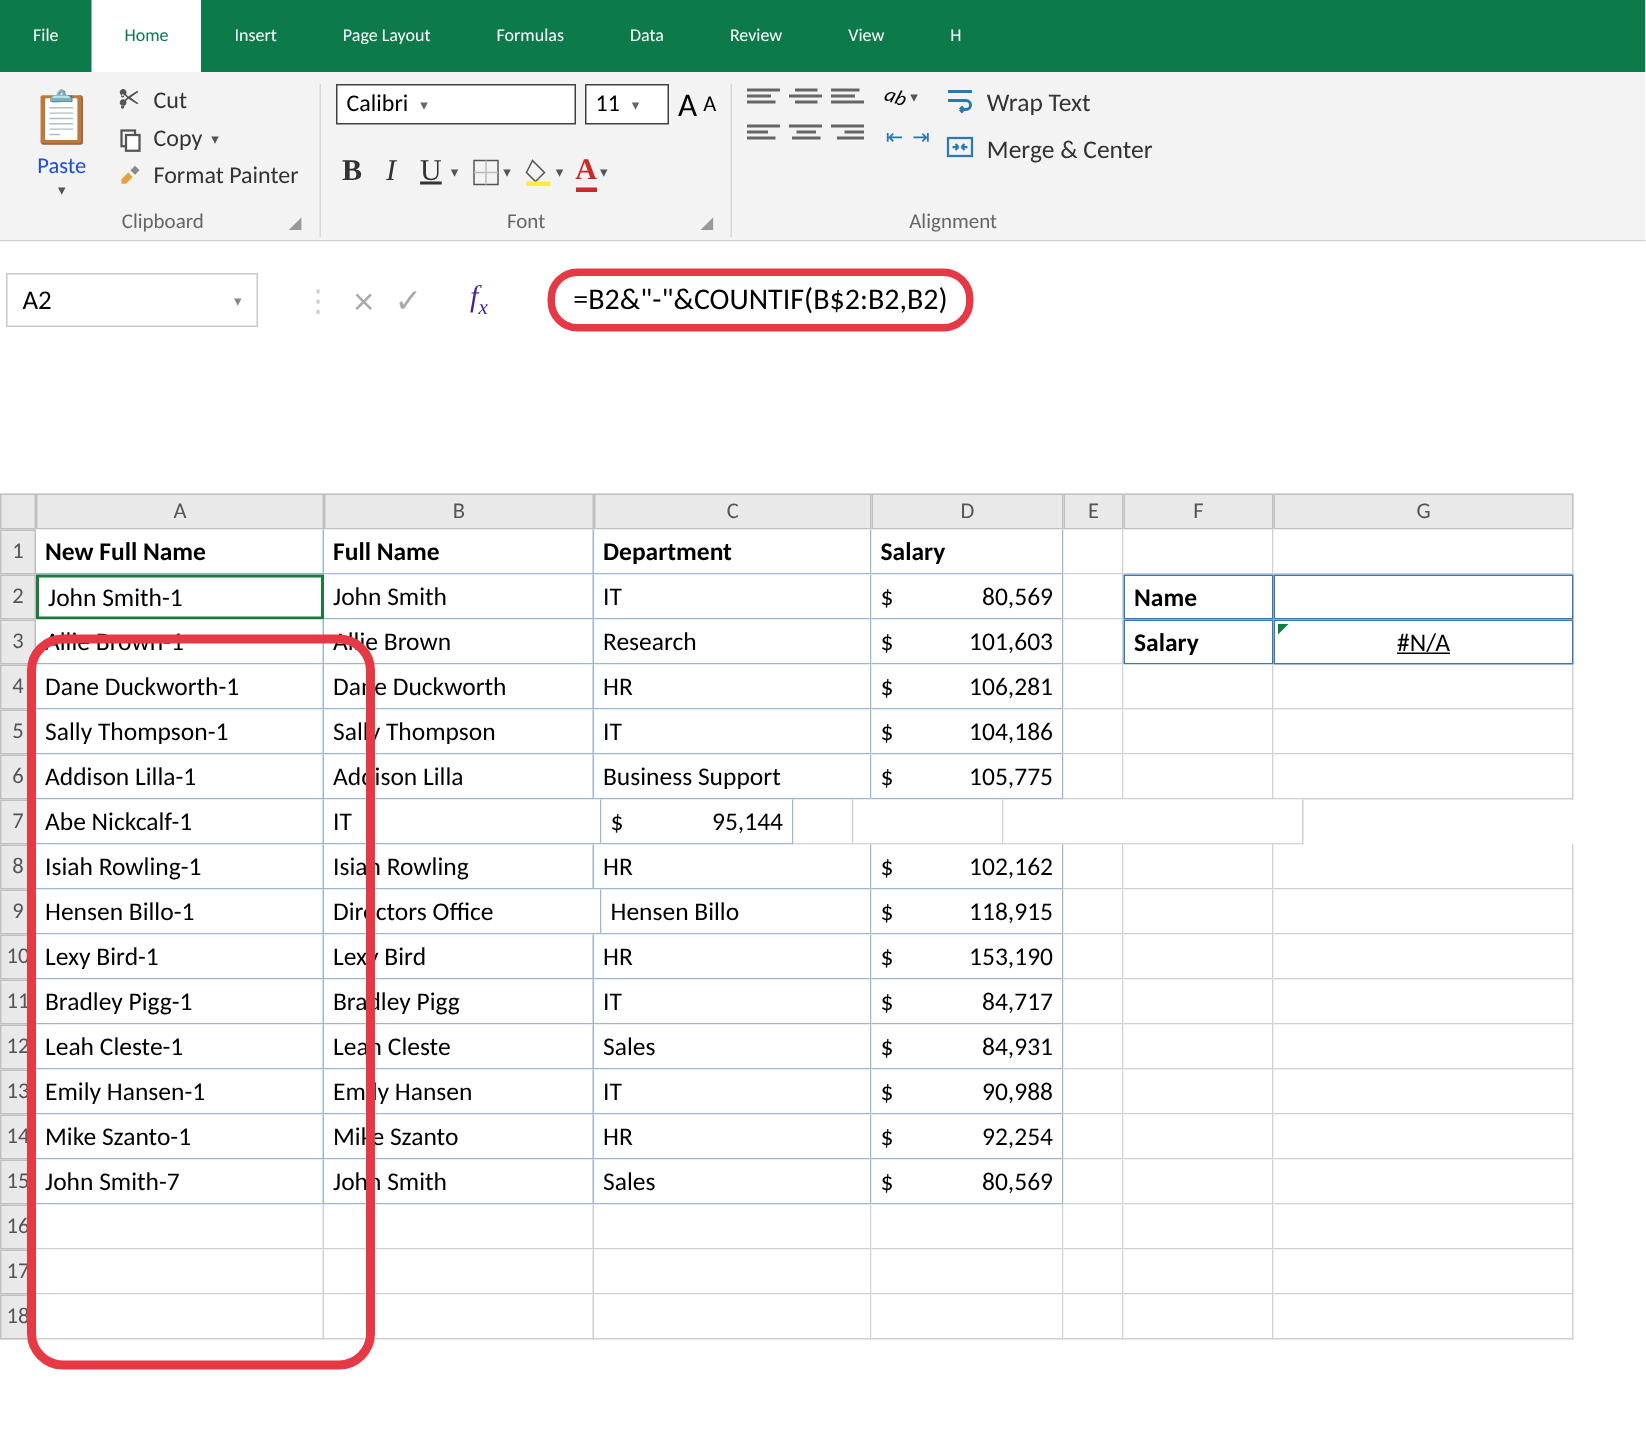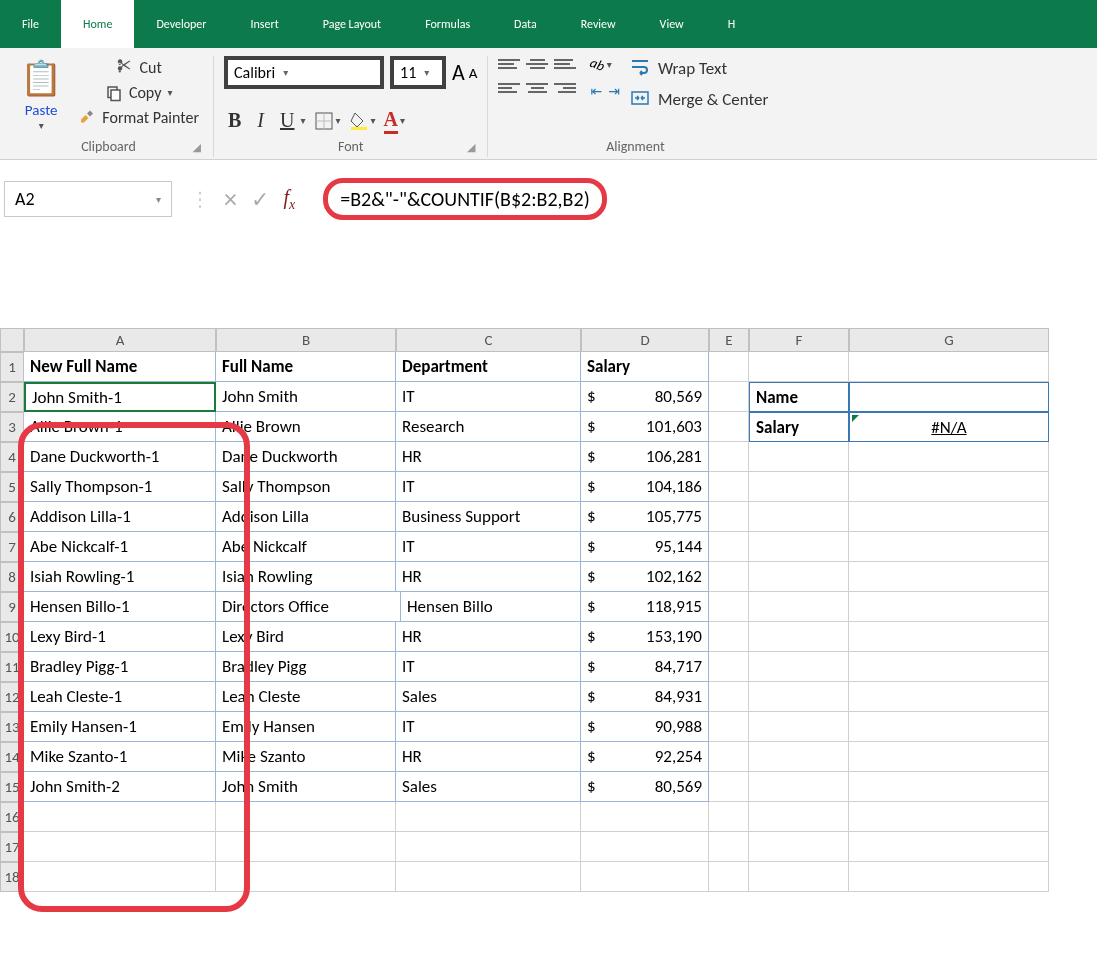--- a/index.html
+++ b/index.html
@@ -16,26 +16,26 @@
   .ribbon-group:last-child { border-right: none; }
   .group-body { display: flex; align-items: flex-start; flex: 1; gap: 6px; }
   .group-label { text-align: center; font-size: 14px; color: #666; padding: 4px 0 2px 0; position: relative; }
   .group-launcher { position: absolute; right: 2px; bottom: 3px; font-size: 11px; color: #999; }
   
   .paste-btn { display: flex; flex-direction: column; align-items: center; padding: 2px 6px; cursor: pointer; }
   .paste-btn .icon { font-size: 34px; }
   .paste-btn .lbl { font-size: 15px; margin-top: 2px; color: #1d4ed8; }
   .mini-drop { font-size: 10px; color: #555; }
   
-  .clip-stack { display: flex; flex-direction: column; gap: 6px; padding: 2px 4px; font-size: 16px; color: #333; align-items: center; }
+  .clip-stack { display: flex; flex-direction: column; gap: 6px; padding: 2px 4px; font-size: 16px; color: #333; }
   .clip-stack .row { display: flex; align-items: center; gap: 6px; cursor: pointer; }
   .clip-stack .row svg, .clip-stack .row .ico { width: 18px; height: 18px; }
   
   .font-top { display: flex; gap: 6px; align-items: center; }
-  .sel { background: #fff; border: 4px solid #404040; padding: 3px 6px; font-size: 16px; display: flex; align-items: center; gap: 8px; }
+  .sel { background: #fff; border: 1px solid #404040; padding: 3px 6px; font-size: 16px; display: flex; align-items: center; gap: 8px; }
   .sel .caret { font-size: 10px; color: #666; }
   .font-bottom { display: flex; gap: 8px; align-items: center; margin-top: 12px; font-size: 20px; font-family: "Times New Roman", serif; }
   .font-bottom .btn { padding: 2px 4px; cursor: pointer; color: #333; }
   .font-bottom .btn.bold { font-weight: bold; }
   .font-bottom .btn.italic { font-style: italic; }
   .font-bottom .btn.underline { text-decoration: underline; }
   .split-btn { display: flex; align-items: center; gap: 2px; }
   
   .aa-big { font-size: 22px; }
   .aa-small { font-size: 15px; margin-left: -2px; }
@@ -44,24 +44,24 @@
   .align-row { display: flex; gap: 6px; }
   .align-ico { width: 22px; height: 16px; display: flex; flex-direction: column; gap: 2px; cursor: pointer; justify-content: center; }
   .align-ico span { height: 2px; background: #666; }
   
   .align-extra { display: flex; gap: 8px; align-items: center; margin-left: 8px; }
   
   .wrap-merge { display: flex; flex-direction: column; gap: 10px; padding: 2px 4px; font-size: 17px; color: #333; }
   .wrap-merge .row { display: flex; align-items: flex-start; gap: 8px; cursor: pointer; }
   
   
-  .formula-area { display: flex; align-items: center; padding: 12px 4px 2px 4px; background: #fff; gap: 8px; }
+  .formula-area { display: flex; align-items: center; padding: 12px 4px 2px 4px; background: #fff; gap: 20px; }
   .name-box { width: 168px; background: #fff; border: 1px solid #c8c8c8; padding: 6px 10px; font-size: 18px; display: flex; justify-content: space-between; align-items: center; }
   .fb-btns { display: flex; align-items: center; padding: 0 10px; gap: 14px; color: #aaa; font-size: 20px; }
-  .fx { font-style: italic; font-family: "Times New Roman"; color: #7f1d1d; }
+  .fx { font-style: italic; font-family: "Times New Roman"; color: #4c1d95; margin-left: 18px; }
   .formula-input { flex: 1; padding: 6px 10px; font-size: 20px; background: #fff; }
   .red-rounded { border: 5px solid #e63946; border-radius: 20px; padding: 4px 12px; display: inline-block; }
   
   
   .grid-wrap { margin-top: 100px; display: flex; }
   .row-headers { display: flex; flex-direction: column; }
   .row-hdr, .col-hdr, .corner { background: #e9e9e9; border: 1px solid #c0c0c0; font-size: 15px; display: flex; align-items: center; justify-content: center; color: #555; }
   .corner { width: 24px; height: 24px; }
   .row-hdr { width: 24px; height: 30px; }
   .col-row { display: flex; }
@@ -95,21 +95,20 @@
   .na-tri::before { content: ""; position: absolute; left: 2px; top: 2px; width: 0; height: 0; border-left: 7px solid #0a8040; border-bottom: 7px solid transparent; }
   
   .grid-container { position: relative; }
 </style>
 </head>
 <body>
 
 <div class="menu-bar">
   <div class="menu-tab">File</div>
   <div class="menu-tab active">Home</div>
-  <div class="menu-tab">Developer</div>
   <div class="menu-tab">Insert</div>
   <div class="menu-tab">Page Layout</div>
   <div class="menu-tab">Formulas</div>
   <div class="menu-tab">Data</div>
   <div class="menu-tab">Review</div>
   <div class="menu-tab">View</div>
   <div class="menu-tab">H</div>
 </div>
 
 <div class="ribbon">
@@ -401,21 +400,20 @@
               <span>105,775</span>
             </div>
             <div class="grid-plain" style="display: flex;">
               <div class="cell col-E"></div>
               <div class="cell col-F"></div>
               <div class="cell col-G"></div>
             </div>
           </div>
           <div class="data-row">
             <div class="cell col-A">Abe Nickcalf-1</div>
-            <div class="cell col-B">Abe Nickcalf</div>
             <div class="cell col-C">IT</div>
             <div class="cell col-D money">
               <span class="cur">$</span>
               <span>95,144</span>
             </div>
             <div class="grid-plain" style="display: flex;">
               <div class="cell col-E"></div>
               <div class="cell col-F"></div>
               <div class="cell col-G"></div>
             </div>
@@ -512,21 +510,21 @@
               <span class="cur">$</span>
               <span>92,254</span>
             </div>
             <div class="grid-plain" style="display: flex;">
               <div class="cell col-E"></div>
               <div class="cell col-F"></div>
               <div class="cell col-G"></div>
             </div>
           </div>
           <div class="data-row">
-            <div class="cell col-A">John Smith-2</div>
+            <div class="cell col-A">John Smith-7</div>
             <div class="cell col-B">John Smith</div>
             <div class="cell col-C">Sales</div>
             <div class="cell col-D money">
               <span class="cur">$</span>
               <span>80,569</span>
             </div>
             <div class="grid-plain" style="display: flex;">
               <div class="cell col-E"></div>
               <div class="cell col-F"></div>
               <div class="cell col-G"></div>

